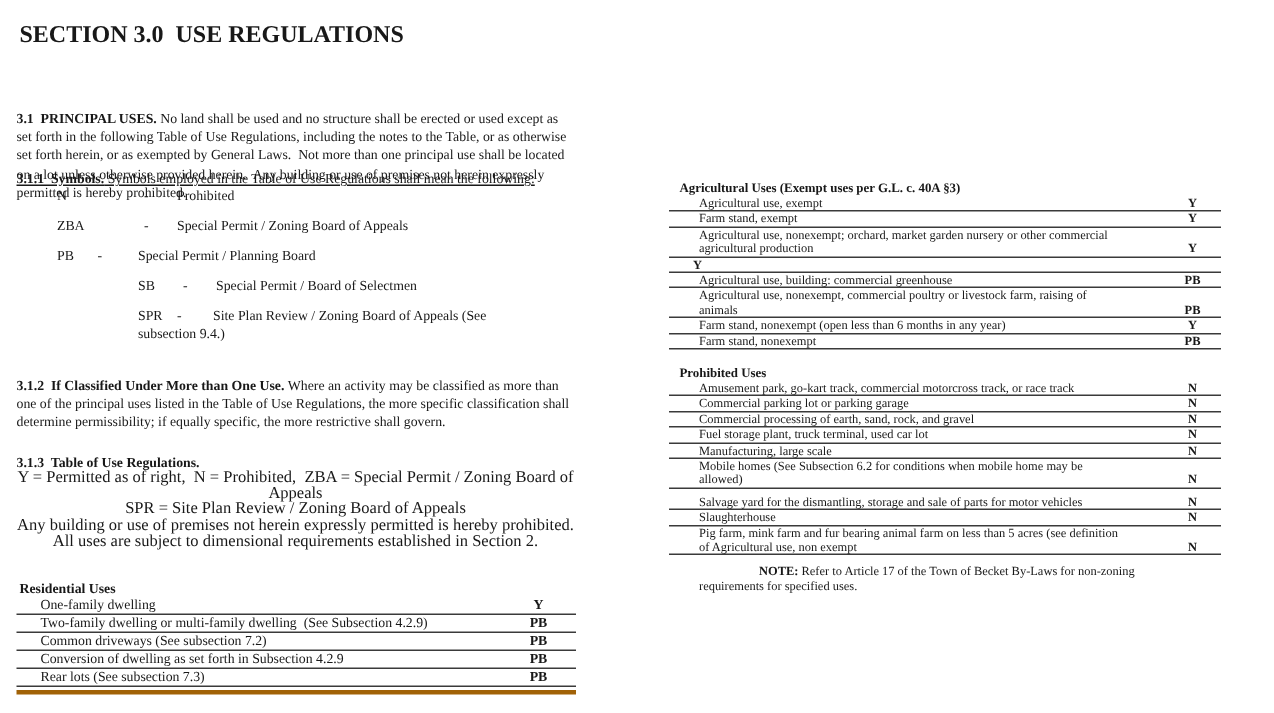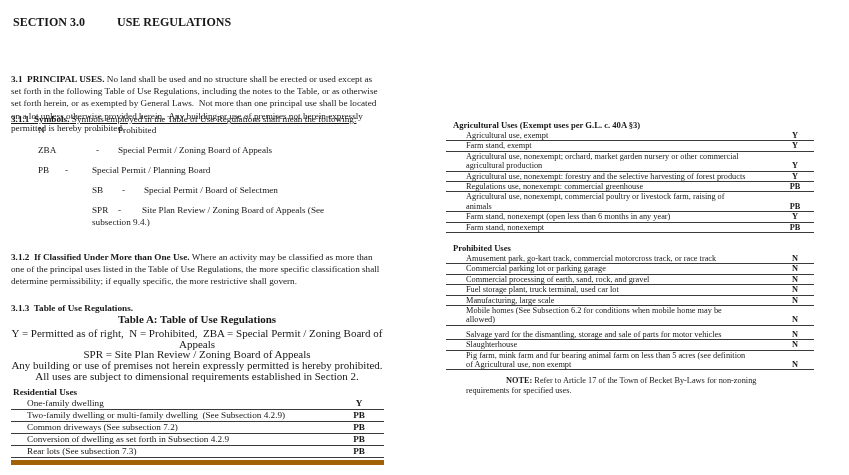--- a/index.html
+++ b/index.html
@@ -5,21 +5,21 @@
   html,body{margin:0;padding:0;}
   body{
     position:relative;width:849px;height:475px;overflow:hidden;
     background:#ffffff;color:#181818;
     font-family:"Liberation Serif","DejaVu Serif",serif;
   }
   .col-left{position:absolute;left:11px;top:0;width:384px;height:475px;}
   .col-right{position:absolute;left:446px;top:15px;width:368px;height:475px;}
 
   
-  .h1{position:absolute;top:15px;left:2px;font-size:12px;font-weight:bold;white-space:nowrap;}
+  .h1{position:absolute;top:15px;left:2px;font-size:16px;font-weight:bold;white-space:nowrap;}
   .h1 .num{display:inline-block;width:104px;}
 
   
   .para{font-size:9.2px;line-height:12.2px;text-align:left;}
   .p31{position:absolute;top:41px;left:0;width:372px;margin-top:32px;}
   .p311{position:absolute;top:104px;left:0;width:380px;white-space:nowrap;text-decoration:underline;}
   .p312{position:absolute;top:243px;left:0;width:372px;line-height:11.8px;}
   .p313{position:absolute;top:294px;left:0;font-size:9.2px;font-weight:bold;}
 
   
@@ -47,21 +47,21 @@
   .trow .use{flex:1 1 0;min-width:0;white-space:nowrap;}
   .trow .use .l2:empty{display:none;}
   .trow .val{flex:none;text-align:center;font-weight:bold;}
 
   
   .residential{position:absolute;top:386px;left:0;width:373px;}
   .residential .thead{font-size:9.2px;line-height:12px;padding-left:2px;}
   .residential .trow{font-size:9.2px;line-height:11px;}
   .residential .use{padding-left:16px;}
   .residential .val{width:50px;}
-  .residential .tbody{border-bottom:5px solid #a16207;padding-bottom:2px;}
+  .residential .tbody{border-bottom:3px solid #a16207;padding-bottom:2px;}
 
   
   .rtable .thead{font-size:8.6px;line-height:11px;padding-left:7px;}
   .rtable .trow{font-size:8.3px;line-height:9.4px;}
   .rtable .use{padding-left:20px;}
   .rtable .val{width:38px;}
   .agri{position:absolute;top:105px;left:0;width:368px;}
   .proh{position:absolute;top:228px;left:0;width:368px;}
   .gap-above{margin-top:4px;}
 
@@ -91,21 +91,20 @@
       <div class="symrow sym-c"><span class="scode">SB</span><span class="sdash">-</span><span>Special Permit / Board of Selectmen</span></div>
 
       <div class="symrow sym-d"><span class="scode">SPR</span><span class="sdash">-</span><span>Site Plan Review / Zoning Board of Appeals (See subsection 9.4.)</span></div>
     </div>
 
   <p class="para p312"><b>3.1.2&nbsp; If Classified Under More than One Use.</b><span>&nbsp;Where an activity may be classified as more than one of the principal uses listed in the Table of Use Regulations, the more specific classification shall determine permissibility; if equally specific, the more restrictive shall govern.</span></p>
 
   <p class="p313">3.1.3&nbsp; Table of Use Regulations.</p>
 
   <div class="tablea">
-    <div class="tablea-title">Table A: Table of Use Regulations</div>
     <div>
 
         <div class="legend-line">Y = Permitted as of right,&nbsp; N = Prohibited,&nbsp; ZBA = Special Permit / Zoning Board of Appeals</div>
 
 
         <div class="legend-line">SPR = Site Plan Review / Zoning Board of Appeals</div>
 
         <div class="legend-line">Any building or use of premises not herein expressly permitted is hereby prohibited.</div>
 
         <div class="legend-line">All uses are subject to dimensional requirements established in Section 2.</div>
@@ -177,29 +176,26 @@
 
         <div class="trow">
           <div class="use">
             <div class="l1">Agricultural use, nonexempt; orchard, market garden nursery or other commercial</div>
             <div class="l2">agricultural production</div>
           </div>
           <div class="val">Y</div>
         </div>
 
         <div class="trow">
-          <div class="use">
-            <div class="l1">Agricultural use, nonexempt: forestry and the selective harvesting of forest products</div>
-          </div>
-          <div class="val">Y</div>
-        </div>
-
-        <div class="trow">
-          <div class="use">
-            <div class="l1">Regulations use, nonexempt: commercial greenhouse</div>
+          <div class="val">Y</div>
+        </div>
+
+        <div class="trow">
+          <div class="use">
+            <div class="l1">Agricultural use, building: commercial greenhouse</div>
           </div>
           <div class="val">PB</div>
         </div>
 
         <div class="trow">
           <div class="use">
             <div class="l1">Agricultural use, nonexempt, commercial poultry or livestock farm, raising of</div>
             <div class="l2">animals</div>
           </div>
           <div class="val">PB</div>

